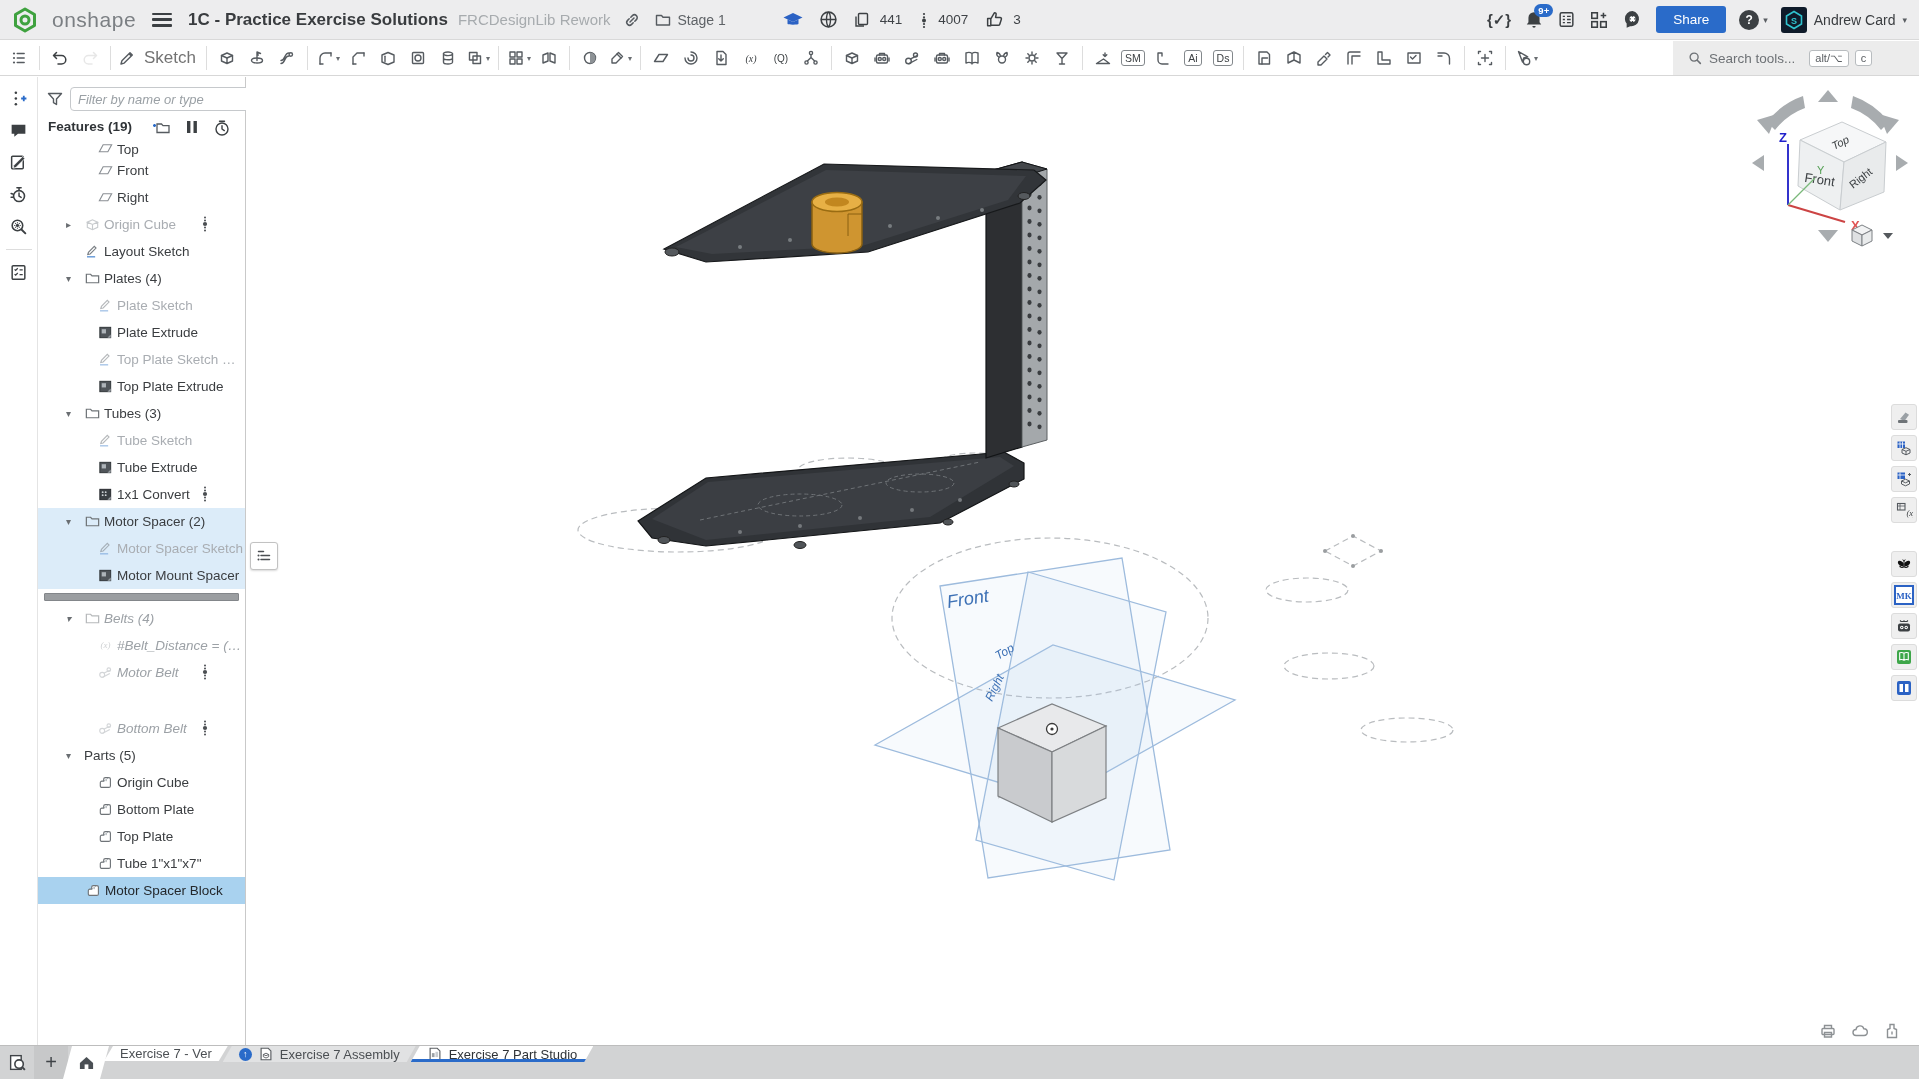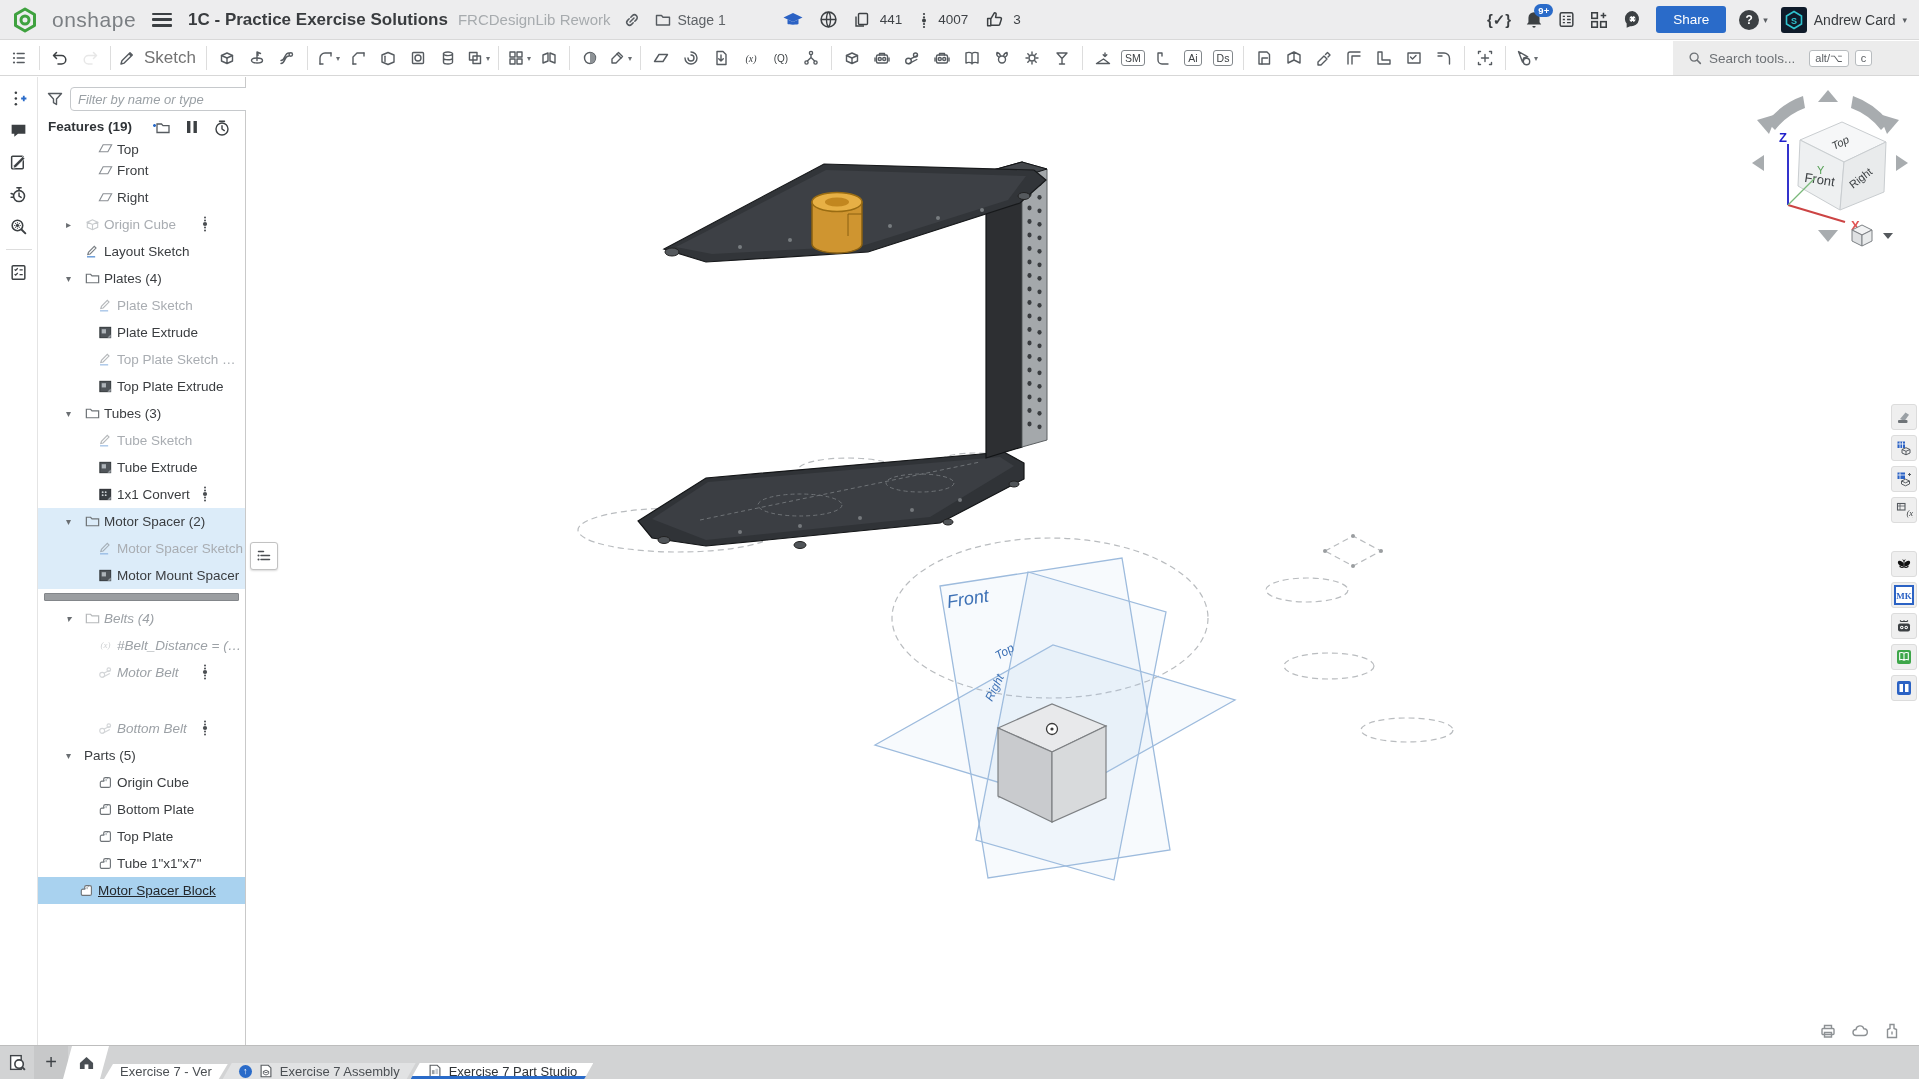--- a/index.html
+++ b/index.html
@@ -952,21 +952,21 @@
       <div class="trow" style="padding-left: 41px;">
         <span class="tcaretc"></span>
         <span class="ticon">
           <svg width="17" height="17" viewBox="0 0 18 18">
             <path d="M5.2 14.2c-1 0-1.7-.6-1.7-1.6V9.2c0-1 .7-1.6 1.7-1.6h1.9V5.4c0-1 .7-1.6 1.7-1.6h3.7c1 0 1.7.6 1.7 1.6v7.2c0 1-.7 1.6-1.7 1.6z" fill="#fff" stroke="#6f7478" stroke-width="1.2"></path>
             <path d="M7.1 7.6l2.2-1.5M12 4.2 9.8 5.8v1.8" stroke="#9aa0a5" stroke-width=".9" fill="none"></path>
           </svg>
         </span>
         <span class="tlabel">Tube 1"x1"x7"</span>
       </div>
-      <div class="trow sel-s" style="padding-left: 22px; text-decoration: underline;">
+      <div class="trow sel-s" style="padding-left: 29px;">
         <span class="tcaretc"></span>
         <span class="ticon">
           <svg width="17" height="17" viewBox="0 0 18 18">
             <path d="M5.2 14.2c-1 0-1.7-.6-1.7-1.6V9.2c0-1 .7-1.6 1.7-1.6h1.9V5.4c0-1 .7-1.6 1.7-1.6h3.7c1 0 1.7.6 1.7 1.6v7.2c0 1-.7 1.6-1.7 1.6z" fill="#fff" stroke="#6f7478" stroke-width="1.2"></path>
             <path d="M7.1 7.6l2.2-1.5M12 4.2 9.8 5.8v1.8" stroke="#9aa0a5" stroke-width=".9" fill="none"></path>
           </svg>
         </span>
         <span class="tlabel">Motor Spacer Block</span>
       </div>
     </div>
@@ -1247,21 +1247,21 @@
         <path d="M13.5 13.5 16 16" stroke="#3f4347" stroke-width="1.8"></path>
       </svg>
   </div>
   <div class="tabtool plus">+</div>
   <div class="tab home">
     <svg width="17" height="16" viewBox="0 0 18 17">
         <path d="M2 8.5 9 2l7 6.5V15H2z" fill="#4a4f54"></path>
         <rect x="7" y="10" width="4" height="5" fill="#fff"></rect>
       </svg>
   </div>
-  <div id="doc-tabs" style="display:flex;align-items:flex-end;">
+  <div id="doc-tabs" style="display:flex;align-items:flex-start;">
       <div class="tab">
         <span>Exercise 7 - Ver</span>
       </div>
       <div class="tab gray">
         <span class="bluedot">↑</span>
         <span>
           <svg width="16" height="16" viewBox="0 0 18 18">
             <path d="M3.5 2.5h8l3 3v10h-11z" fill="#fff" stroke="#5a5e62" stroke-width="1.3"></path>
             <path d="M6 9.5l3-1.4 3 1.4-3 1.4zM6 9.5v2.6l3 1.4 3-1.4V9.5" fill="none" stroke="#5a5e62" stroke-width="1"></path>
           </svg>

